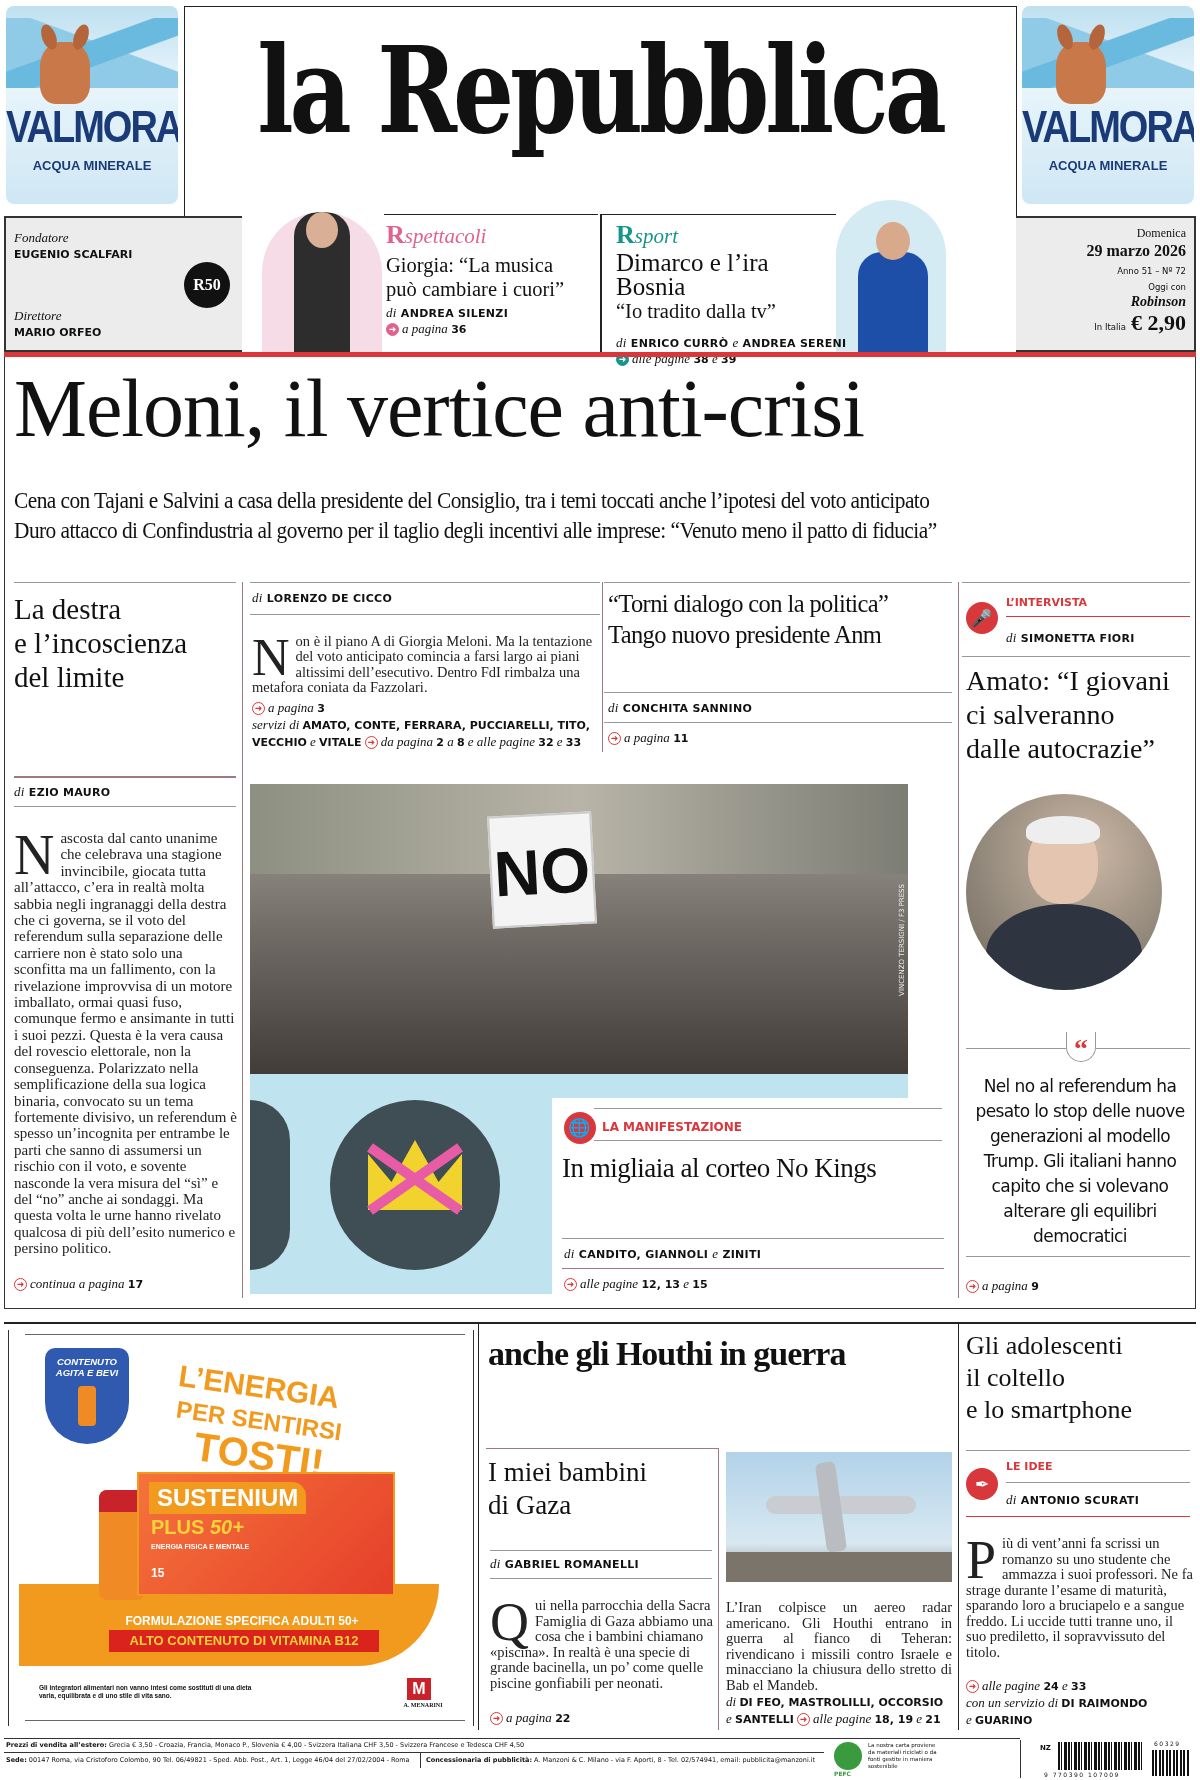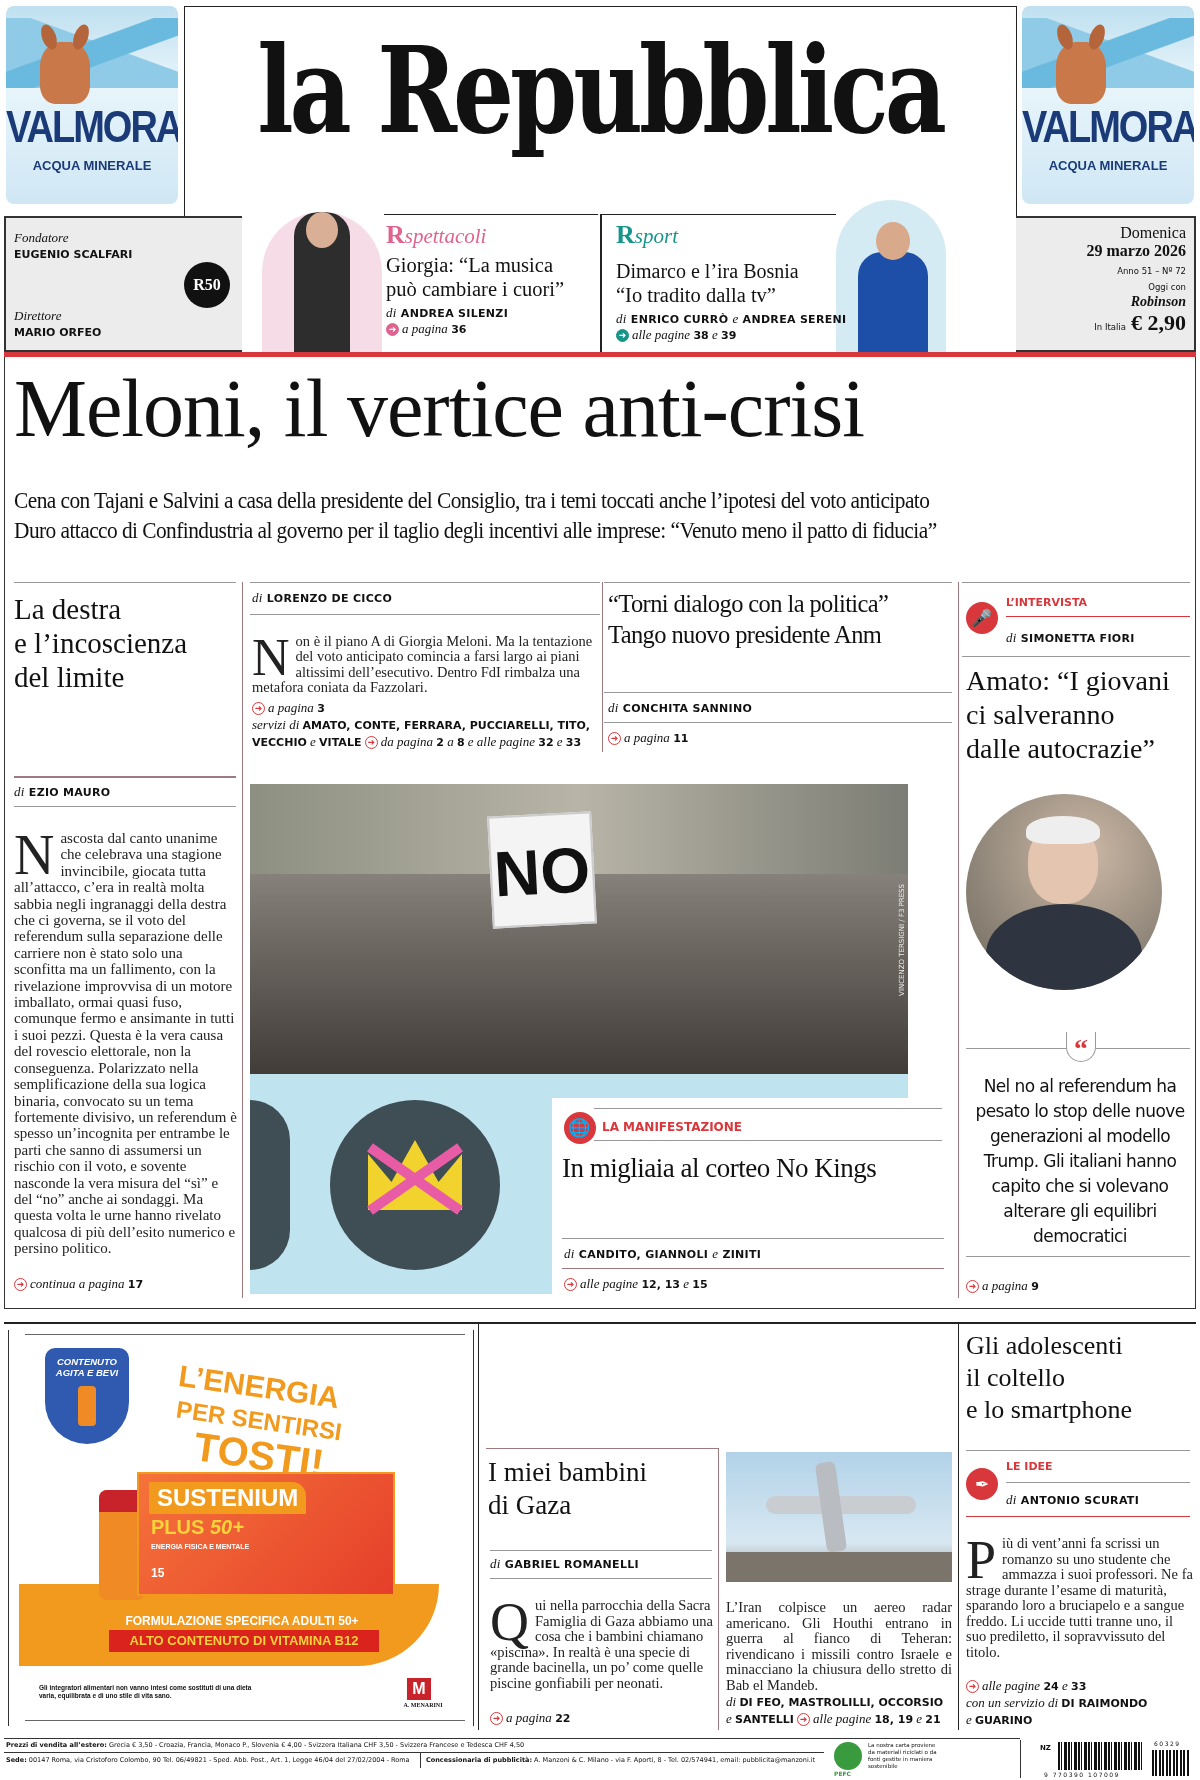--- a/index.html
+++ b/index.html
@@ -74,28 +74,28 @@
   <div class="serif" style="font-size:20.5px;line-height:24px;margin-top:2px">Giorgia: “La musica</div>
   <div class="serif" style="font-size:20.5px;line-height:24px">può cambiare i cuori”</div>
   <div class="byline" style="margin-top:4px"><i>di</i> <b>ANDREA SILENZI</b></div>
   <div class="ref"><span class="arr" style="background:#e0628e;color:#fff;border-color:#e0628e">➜</span><span>a pagina</span> <b>36</b></div>
 </div>
 <div class="abs" style="left:600px;top:214px;width:2px;height:138px;background:#222"></div>
 
 <div class="abs" style="left:602px;top:214px;width:234px;height:1px;background:#222"></div>
 <div class="abs" style="left:616px;top:222px;width:224px">
   <div style="line-height:26px"><span class="serif" style="font-weight:bold;font-size:26px;color:#16958a">R</span><span class="serif" style="font-style:italic;font-size:21px;color:#16958a">sport</span></div>
-  <div class="serif" style="font-size:20px;line-height:24px;margin-top:8px">Dimarco e l’ira Bosnia</div>
+  <div class="serif" style="font-size:25px;line-height:24px;margin-top:0">Dimarco e l’ira Bosnia</div>
   <div class="serif" style="font-size:20.5px;line-height:24px">“Io tradito dalla tv”</div>
-  <div class="byline" style="margin-top:4px;white-space:nowrap"><i>di</i> <b>ENRICO CURRÒ</b> <i>e</i> <b>ANDREA SERENI</b></div>
+  <div class="byline" style="margin-top:12px;white-space:nowrap"><i>di</i> <b>ENRICO CURRÒ</b> <i>e</i> <b>ANDREA SERENI</b></div>
   <div class="ref"><span class="arr" style="background:#16958a;color:#fff;border-color:#16958a">➜</span><span>alle pagine</span> <b>38</b> <span>e</span> <b>39</b></div>
 </div>
 
 <div class="abs" style="left:1016px;top:216px;width:180px;height:136px;background:#ececec;border:2px solid #333;border-left:none;text-align:right;padding:6px 8px 0 0">
-  <div class="serif" style="font-size:16px;line-height:18px">Domenica</div>
+  <div class="serif" style="font-size:12px;line-height:18px">Domenica</div>
   <div class="serif" style="font-size:16px;font-weight:bold;line-height:18px">29 marzo 2026</div>
   <div class="sans" style="font-size:8.5px;margin-top:6px">Anno 51 – Nº 72</div>
   <div class="sans" style="font-size:8.5px;margin-top:6px">Oggi con</div>
   <div class="serif" style="font-size:14px;font-weight:bold;font-style:italic;margin-top:2px">Robinson</div>
   <div><span class="sans" style="font-size:8.5px">In Italia</span> <span class="serif" style="font-size:22px;font-weight:bold">€ 2,90</span></div>
 </div>
 
 <div class="abs" style="left:4px;top:352px;width:1192px;height:5px;background:#d8383c"></div>
 
 <div class="abs" style="left:4px;top:357px;width:1192px;height:952px;border:1px solid #333;border-top:none"></div>
@@ -218,20 +218,21 @@
   <div style="position:absolute;left:0;width:466px;top:284px;text-align:center;font-family:'Liberation Sans',sans-serif;font-weight:bold;font-size:12px;color:#fff">FORMULAZIONE SPECIFICA ADULTI 50+</div>
   <div style="position:absolute;left:100px;top:300px;width:270px;height:22px;background:#d9231c;text-align:center;font-family:'Liberation Sans',sans-serif;font-weight:bold;font-size:13px;line-height:22px;color:#f7d23a">ALTO CONTENUTO DI VITAMINA B12</div>
   <div style="position:absolute;left:30px;top:354px;width:220px;font-family:'Liberation Sans',sans-serif;font-size:6.5px;line-height:8px;font-weight:bold">Gli integratori alimentari non vanno intesi come sostituti di una dieta varia, equilibrata e di uno stile di vita sano.</div>
   <div style="position:absolute;left:398px;top:348px;width:24px;height:22px;background:#c8232a;color:#fff;text-align:center;font-family:'Liberation Sans',sans-serif;font-weight:bold;font-size:16px;line-height:22px">M</div>
   <div style="position:absolute;left:384px;top:372px;width:60px;text-align:center;font-family:'Liberation Serif',serif;font-weight:bold;font-size:6px">A. MENARINI</div>
   <div style="position:absolute;left:16px;top:390px;width:440px;height:1px;background:#666"></div>
 </div>
 <div class="vrule" style="left:478px;top:1324px;height:406px;background:#222"></div>
 
 <div class="abs serif" style="left:488px;top:1332px;width:470px;font-size:34px;line-height:44px;font-weight:bold;letter-spacing:-1px;white-space:nowrap">
+  <div>anche gli Houthi in guerra</div>
 </div>
 <div class="vrule" style="left:958px;top:1324px;height:406px;background:#222"></div>
 
 <div class="rule" style="left:486px;top:1448px;width:232px;background:#9e7a7f"></div>
 <div class="abs serif" style="left:488px;top:1456px;width:228px;font-size:27px;line-height:33px">
   <div>I miei bambini</div>
   <div>di Gaza</div>
 </div>
 <div class="rule" style="left:490px;top:1550px;width:222px;background:#999"></div>
 <div class="abs byline" style="left:490px;top:1556px"><i>di</i> <b>GABRIEL ROMANELLI</b></div>

